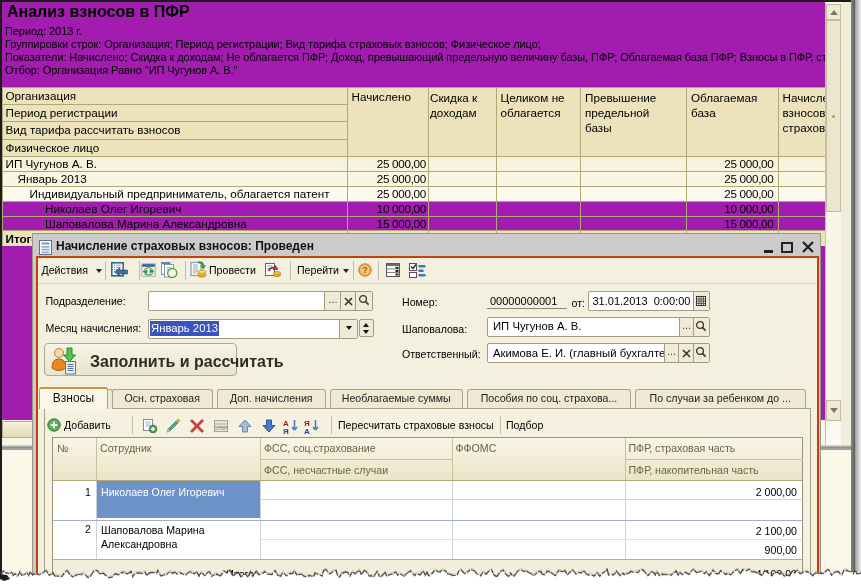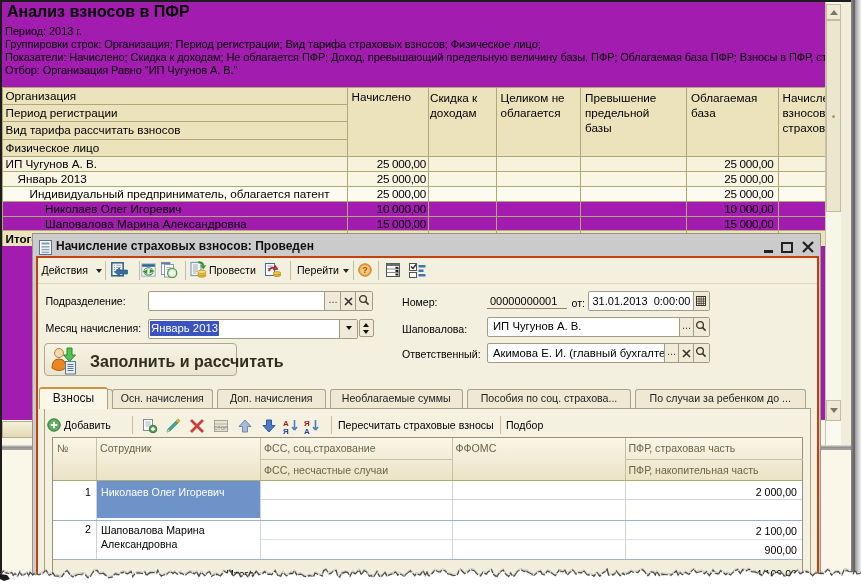--- a/index.html
+++ b/index.html
@@ -304,21 +304,21 @@
         <path d="M17 2 h5 v7 h3.5 l-6 6.5 l-6-6.5 h3.5 z" fill="#4fc24f" stroke="#2a8a2a" stroke-width="1"></path>
         <rect x="15.5" y="15.5" width="10" height="12.5" fill="#e8eef8" stroke="#5a7a9a"></rect>
         <path d="M17.5 18.5 h6 M17.5 20.5 h6 M17.5 22.5 h6 M17.5 24.5 h6" stroke="#4a6a8a" stroke-width=".9"></path>
       </svg>
       <div class="abs nw" style="left:45px;top:9px;font-size:16px;font-weight:bold;color:#2f2d20">Заполнить и рассчитать</div>
     </div>
 
     <div class="abs" style="left:6px;top:149.5px;width:767px;height:177px;background:#f5f1e1;border:1px solid #a8a084;box-sizing:border-box"></div>
 
     <div class="abs" style="left:1px;top:131px;width:73.5px;height:20px;background:#efe8d3;border:1px solid #aaa28a;border-bottom:none;border-radius:3px 3px 0 0;box-sizing:border-box"></div>
-    <div class="tab" style="left:73.5px;width:101.5px">Осн. начисления</div>
+    <div class="tab" style="left:73.5px;width:101.5px">Осн. страховая</div>
     <div class="tab" style="left:178.5px;width:109.5px">Доп. начисления</div>
     <div class="tab" style="left:429px;width:164px">Пособия по соц. страхова...</div>
     <div class="tab" style="left:291.5px;width:133.5px">Необлагаемые суммы</div>
     <div class="tab" style="left:596.5px;width:171.5px">По случаи за ребенком до ...</div>
     <div class="abs" style="left:1px;top:129px;width:69px;height:21.5px;background:#faf7e9;border:1px solid #a8a084;border-bottom:none;border-top:2px solid #cc9440;border-radius:3px 3px 0 0;box-sizing:border-box;font-size:12px;text-align:center;line-height:18px;color:#111">Взносы</div>
 
     <svg class="abs" style="left:9px;top:160px" width="14" height="14" viewBox="0 0 14 14">
       <circle cx="7" cy="7" r="6.2" fill="#5fae5f" stroke="#35742e" stroke-width="1"></circle>
       <path d="M7 3.8 v6.4 M3.8 7 h6.4" stroke="#fff" stroke-width="1.8"></path>
     </svg>

